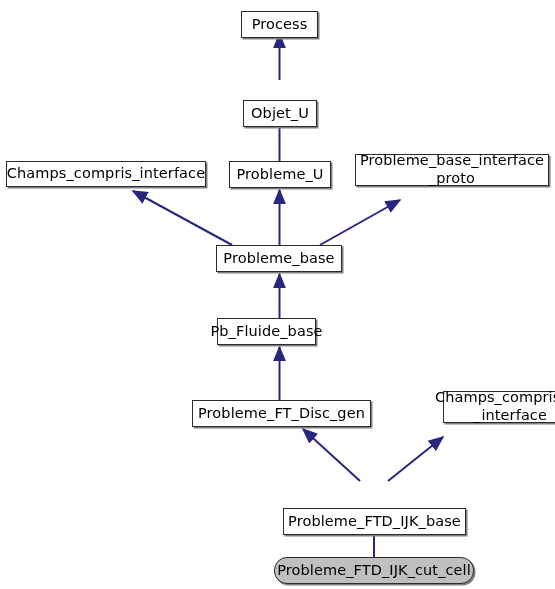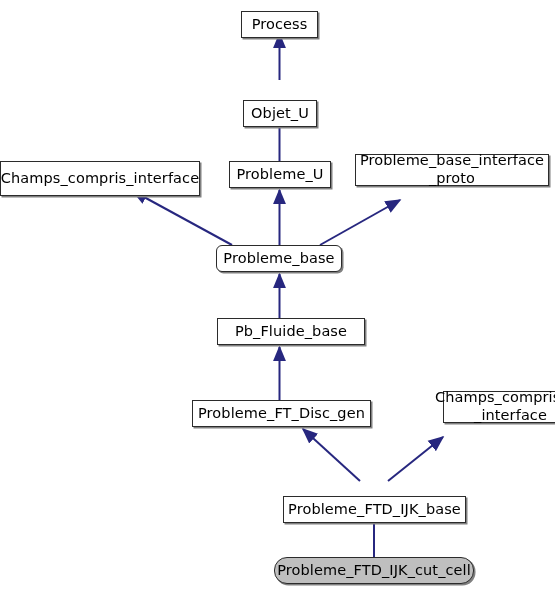--- a/index.html
+++ b/index.html
@@ -71,26 +71,26 @@
         <line x1="279.5" y1="400" x2="279.5" y2="347" stroke="#27277f" stroke-width="2" marker-end="url(#arrowhead)"></line>
         <line x1="360" y1="481" x2="303" y2="429" stroke="#27277f" stroke-width="2" marker-end="url(#arrowhead)"></line>
         <line x1="388" y1="481" x2="443" y2="437" stroke="#27277f" stroke-width="2" marker-end="url(#arrowhead)"></line>
         <line x1="374" y1="557" x2="374" y2="510" stroke="#27277f" stroke-width="2" marker-end="url(#arrowhead)"></line>
       </g>
   </svg>
 
   <div id="nodes-group">
       <div class="node" style="left: 241px; top: 11px; width: 77px; height: 27px;"><span class="node-label">Process</span></div>
       <div class="node" style="left: 243px; top: 80px; width: 74px; height: 27px; margin-top: 20px;"><span class="node-label">Objet_U</span></div>
-      <div class="node" style="left: 0; top: 161px; width: 200px; height: 35px;"><span class="node-label">Champs_compris_interface</span></div>
+      <div class="node" style="left: 6px; top: 161px; width: 200px; height: 26px;"><span class="node-label">Champs_compris_interface</span></div>
       <div class="node" style="left: 229px; top: 161px; width: 102px; height: 27px;"><span class="node-label">Probleme_U</span></div>
       <div class="node" style="left: 355px; top: 154px; width: 194px; height: 32px;"><span class="node-label">Probleme_base_interface
 _proto</span></div>
-      <div class="node" style="left: 216px; top: 245px; width: 126px; height: 27px; border-radius: 6px;"><span class="node-label">Probleme_base</span></div>
-      <div class="node" style="left: 217px; top: 318px; width: 148px; height: 27px;"><span class="node-label">Pb_Fluide_base</span></div>
+      <div class="node" style="left: 216px; top: 245px; width: 126px; height: 27px;"><span class="node-label">Probleme_base</span></div>
+      <div class="node" style="left: 217px; top: 318px; width: 99px; height: 27px;"><span class="node-label">Pb_Fluide_base</span></div>
       <div class="node" style="left: 192px; top: 400px; width: 179px; height: 27px;"><span class="node-label">Probleme_FT_Disc_gen</span></div>
       <div class="node" style="left: 414px; top: 391px; width: 135px; height: 32px; margin-left: 29px;"><span class="node-label">Champs_compris_IJK
 _interface</span></div>
-      <div class="node" style="left: 283px; top: 496px; width: 183px; height: 27px;"><span class="node-label">Probleme_FTD_IJK_base</span></div>
+      <div class="node" style="left: 283px; top: 508px; width: 183px; height: 27px;"><span class="node-label">Probleme_FTD_IJK_base</span></div>
       <div class="node highlight" style="left: 274px; top: 557px; width: 200px; height: 27px;"><span class="node-label">Probleme_FTD_IJK_cut_cell</span></div>
     </div>
 
 </div>
 
 </body></html>

